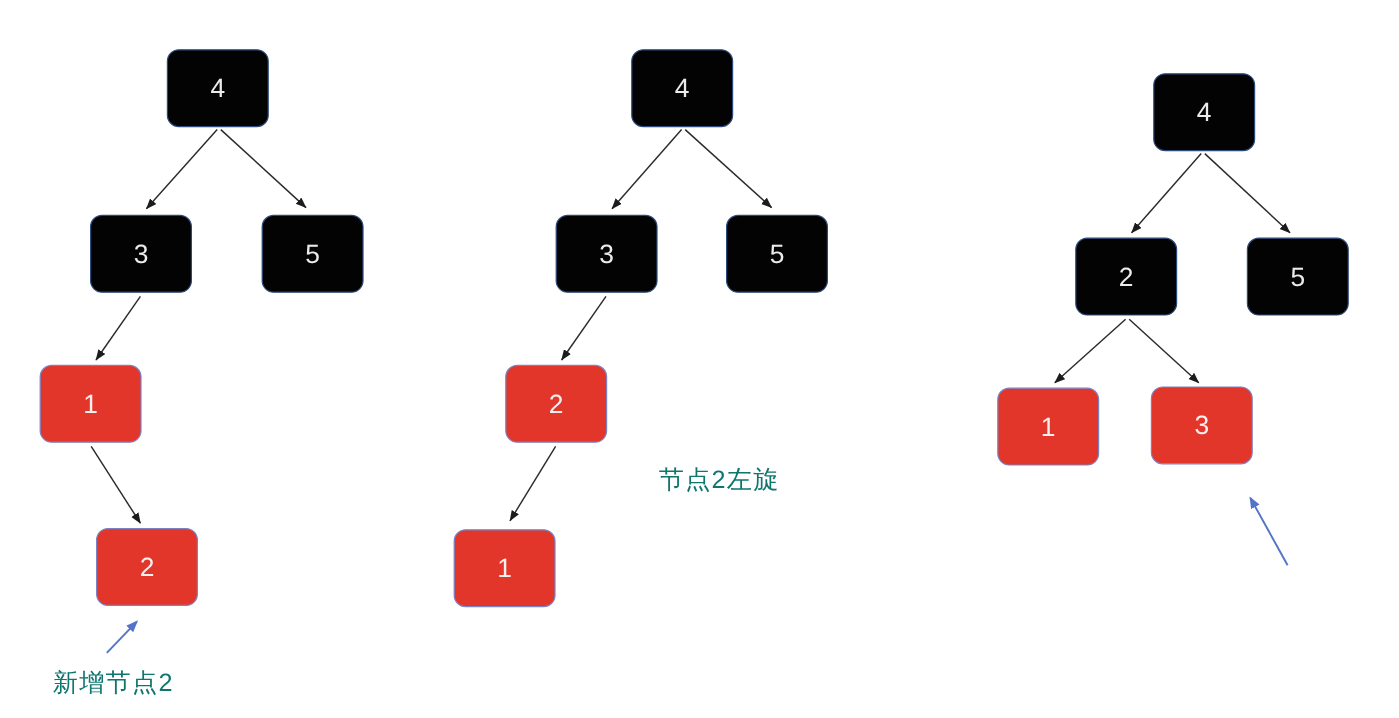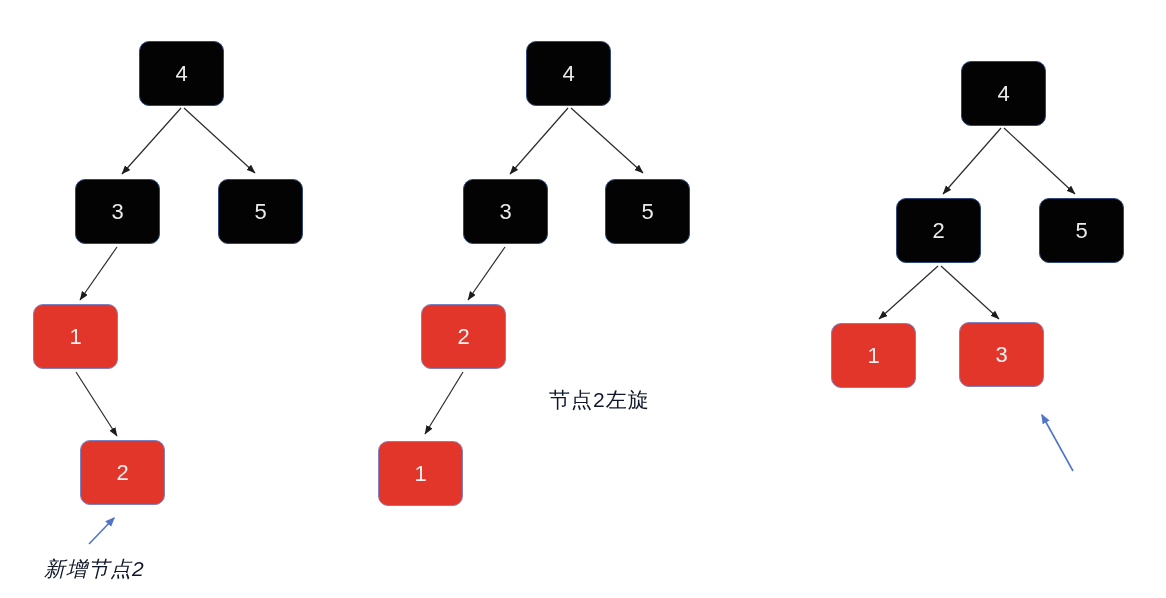--- a/index.html
+++ b/index.html
@@ -35,21 +35,21 @@
     color: #ebebeb;
   }
   .node.red {
     background: #e2362b;
     border: 1.5px solid #7d82c3;
     color: #f7efee;
   }
   .annotation {
     position: absolute;
     font-size: 21px;
-    color: #0f172a;
+    color: #0f766e;
     letter-spacing: 1px;
     white-space: nowrap;
     z-index: 2;
   }
 </style>
 </head>
 <body>
 
 <div id="canvas">
 
@@ -93,16 +93,16 @@
   <div class="node black" style="left:605px; top:179px;">5</div>
   <div class="node red" style="left:421px; top:304px;">2</div>
   <div class="node red" style="left:378px; top:441px;">1</div>
 
   <div class="node black" style="left:961px;  top:61px;">4</div>
   <div class="node black" style="left:896px;  top:198px;">2</div>
   <div class="node black" style="left:1039px; top:198px;">5</div>
   <div class="node red" style="left:831px;  top:323px;">1</div>
   <div class="node red" style="left:959px;  top:322px;">3</div>
 
-  <div class="annotation" style="left:44px;   top:555px;font-style:italic;">新增节点2</div>
+  <div class="annotation" style="left:44px;   top:555px;">新增节点2</div>
   <div class="annotation" style="left:549px;  top:386px;">节点2左旋</div>
 
 </div>
 
 </body></html>

